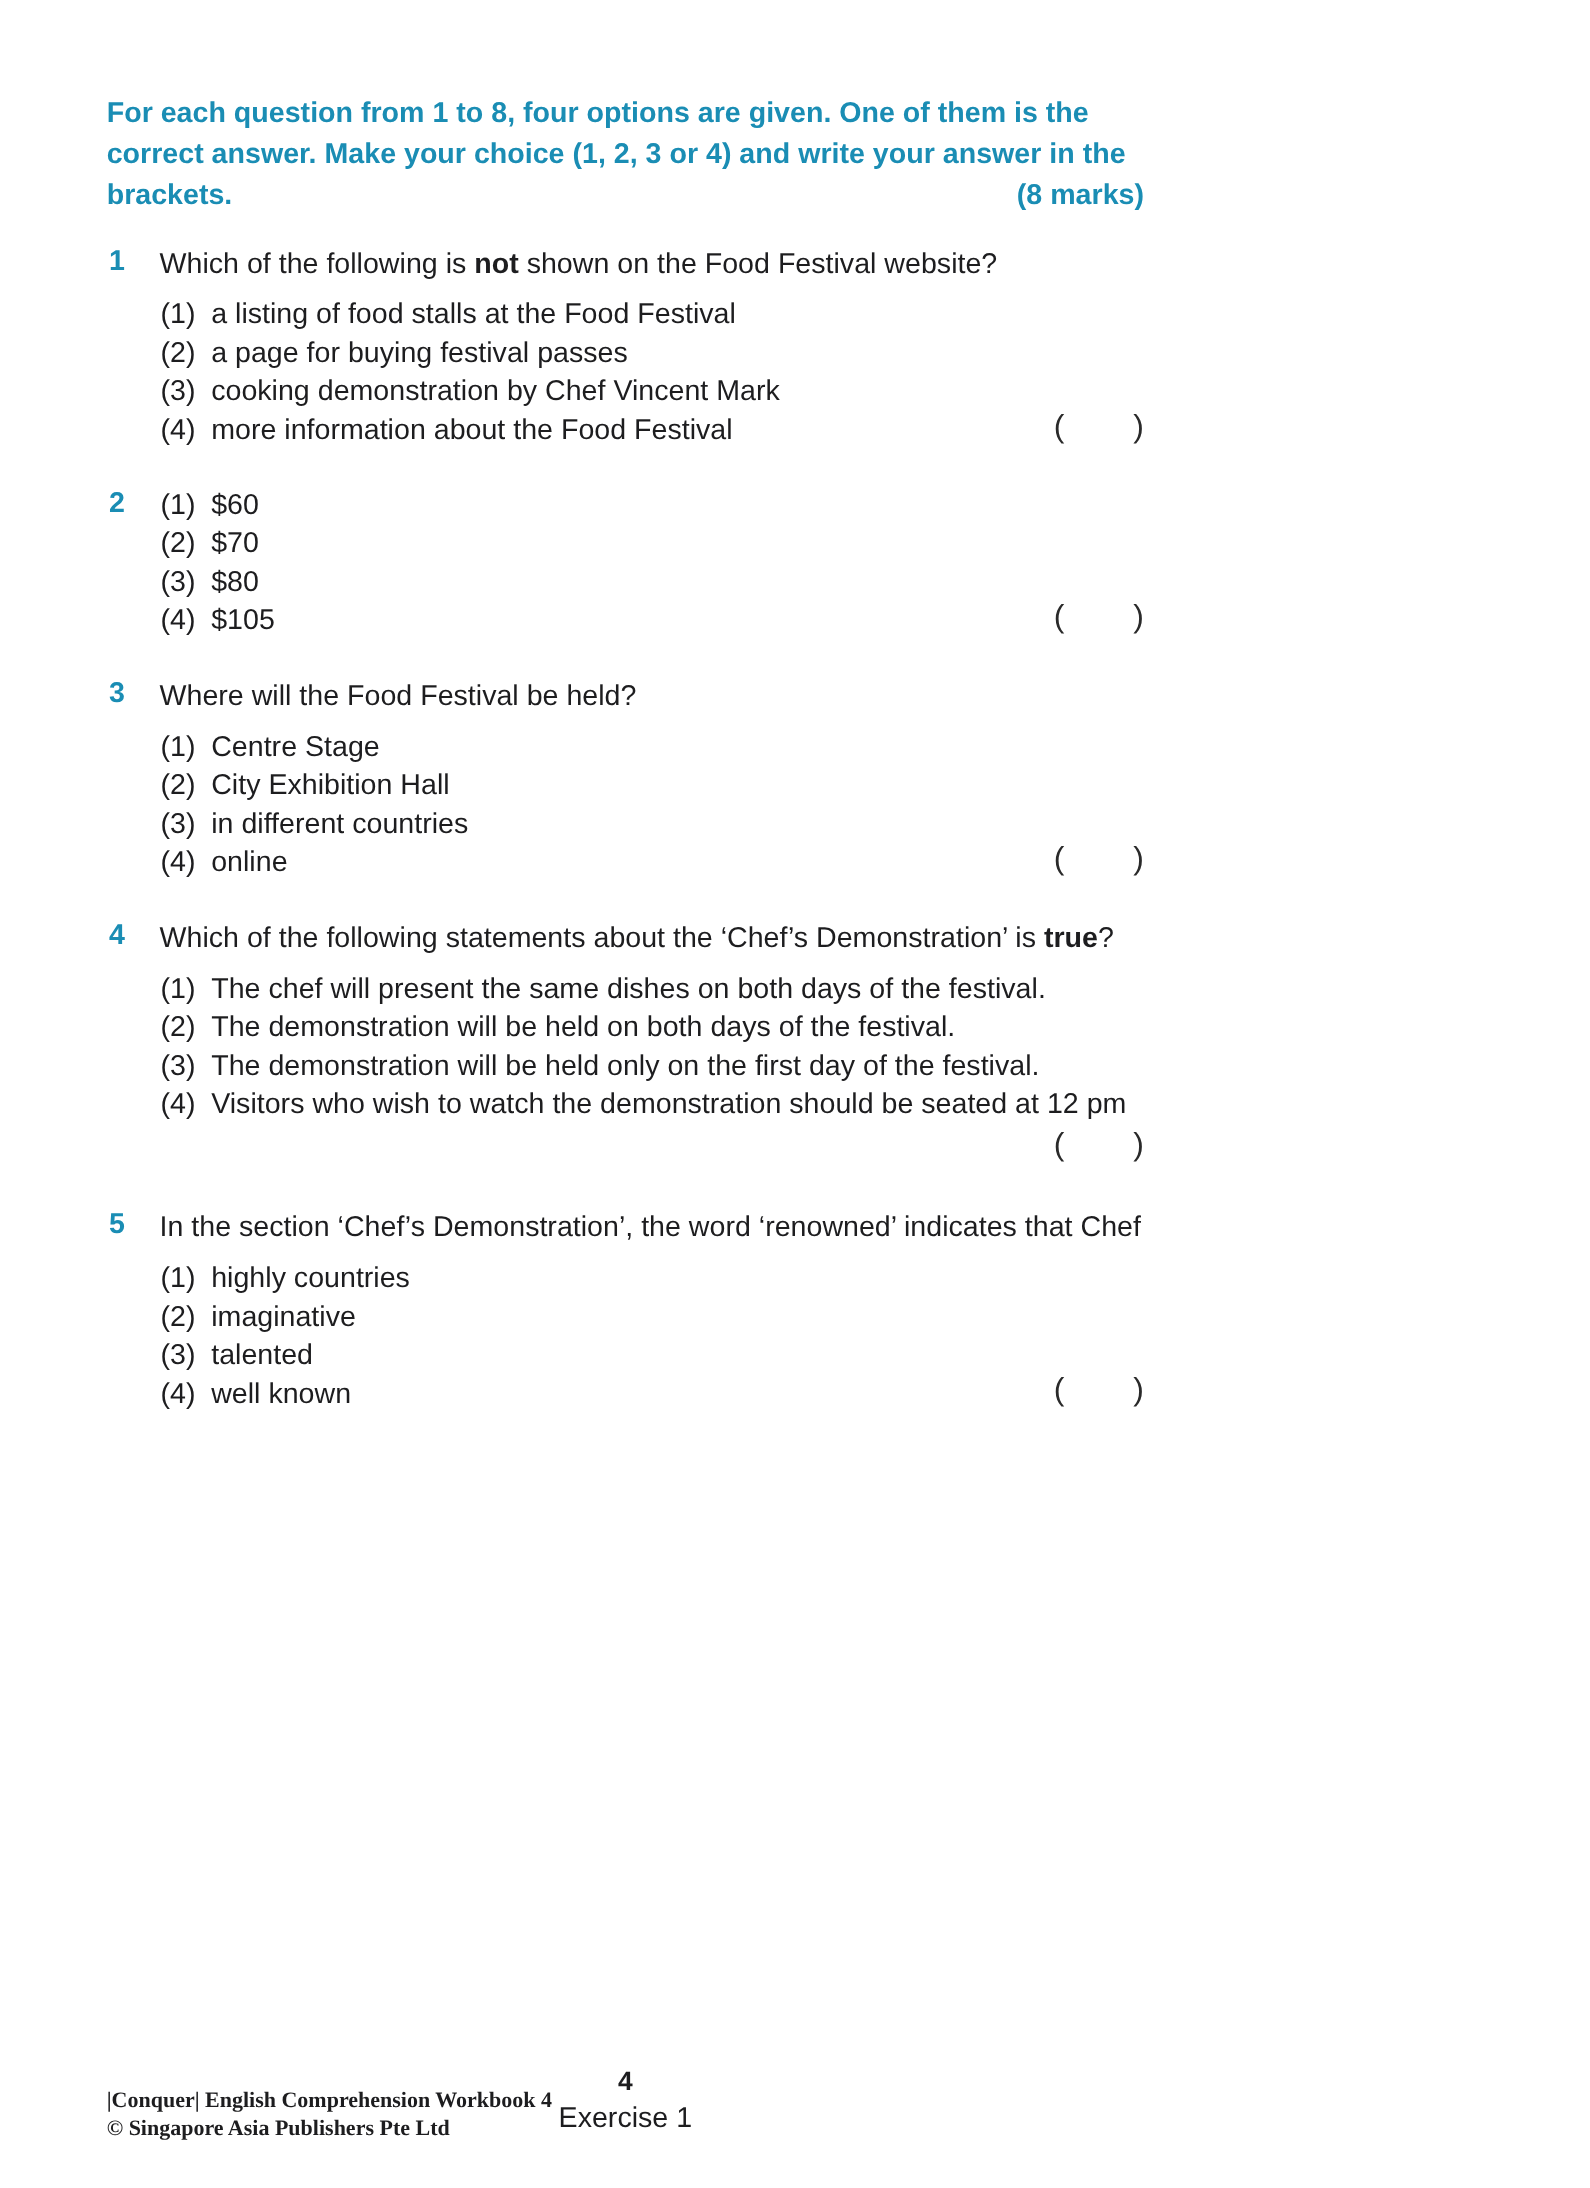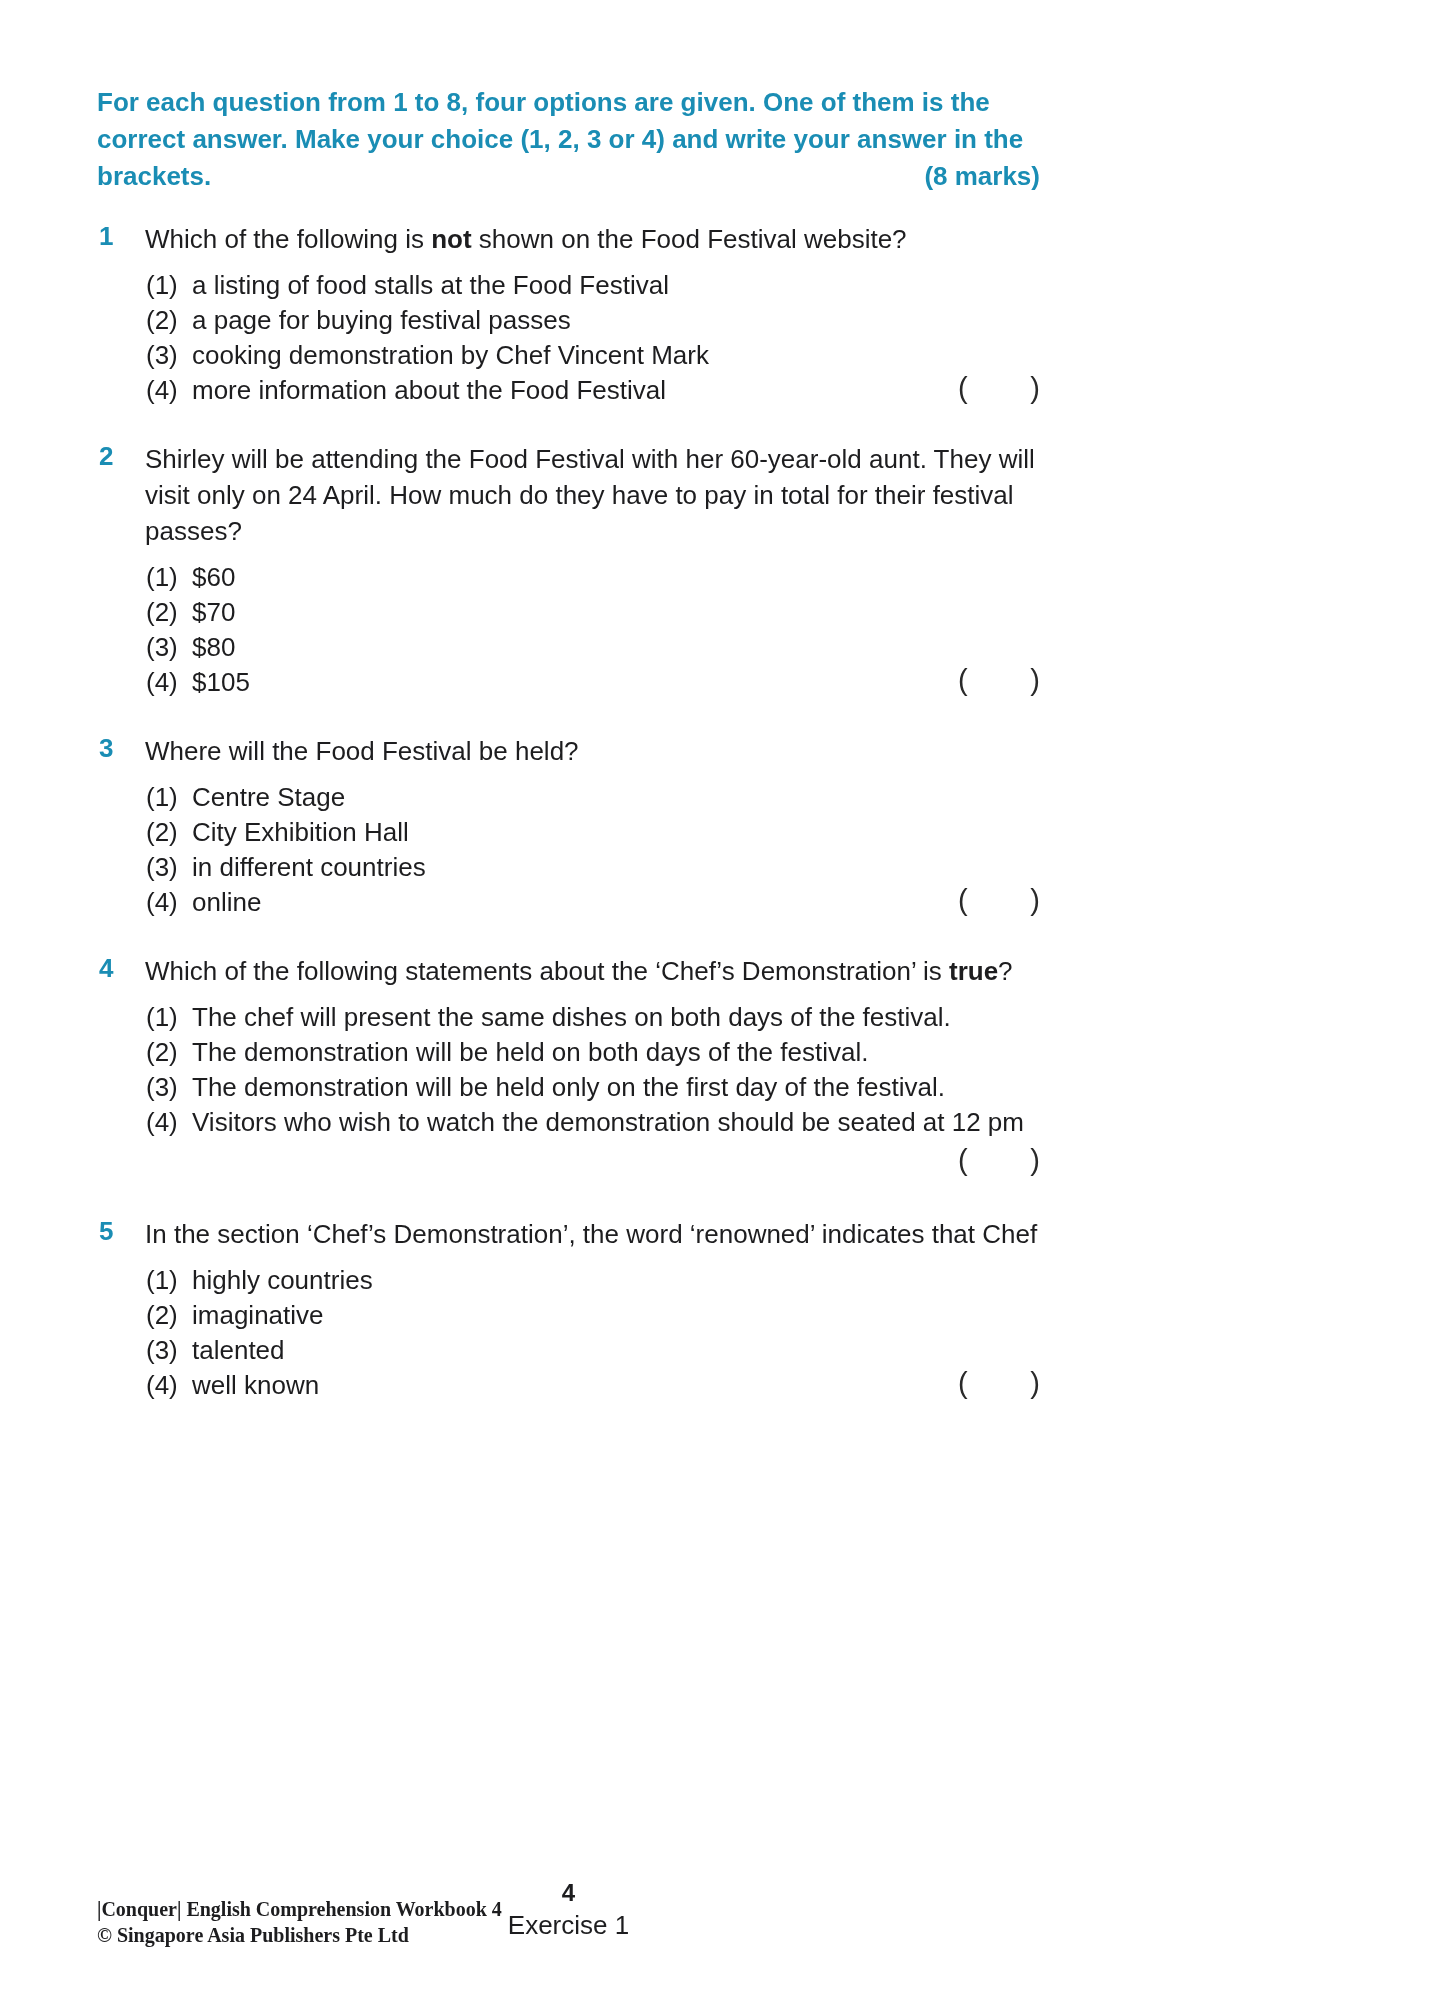--- a/index.html
+++ b/index.html
@@ -132,25 +132,20 @@
             <div class="option"><span class="option-label">(3)</span><span>cooking demonstration by Chef Vincent Mark</span></div>
             <div class="option"><span class="option-label">(4)</span><span>more information about the Food Festival</span><span class="answer-bracket">
                 <span>(</span>
                 <span>)</span>
               </span></div>
           </div>
   </div>
 
   <div class="question">
     <span class="q-number">2</span>
-    <div class="q-prompt">
-            <div><span>Shirley will be attending the Food Festival with her 60-year-old aunt. They will</span></div>
-            <div><span>visit only on 24 April. How much do they have to pay in total for their festival</span></div>
-            <div><span>passes?</span></div>
-          </div>
     <div class="options">
             <div class="option"><span class="option-label">(1)</span><span>$60</span></div>
             <div class="option"><span class="option-label">(2)</span><span>$70</span></div>
             <div class="option"><span class="option-label">(3)</span><span>$80</span></div>
             <div class="option"><span class="option-label">(4)</span><span>$105</span><span class="answer-bracket">
                 <span>(</span>
                 <span>)</span>
               </span></div>
           </div>
   </div>

